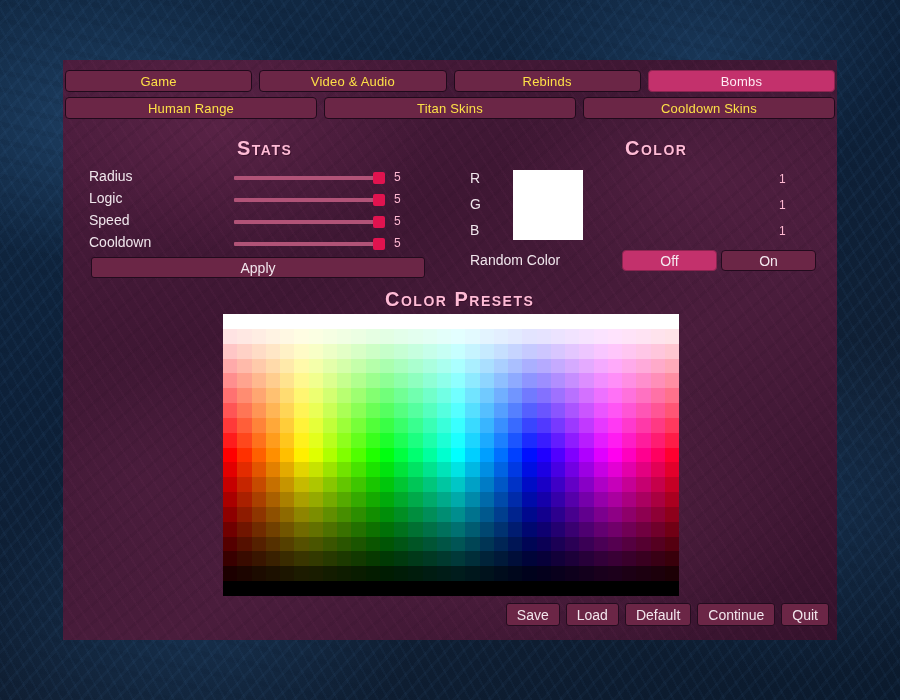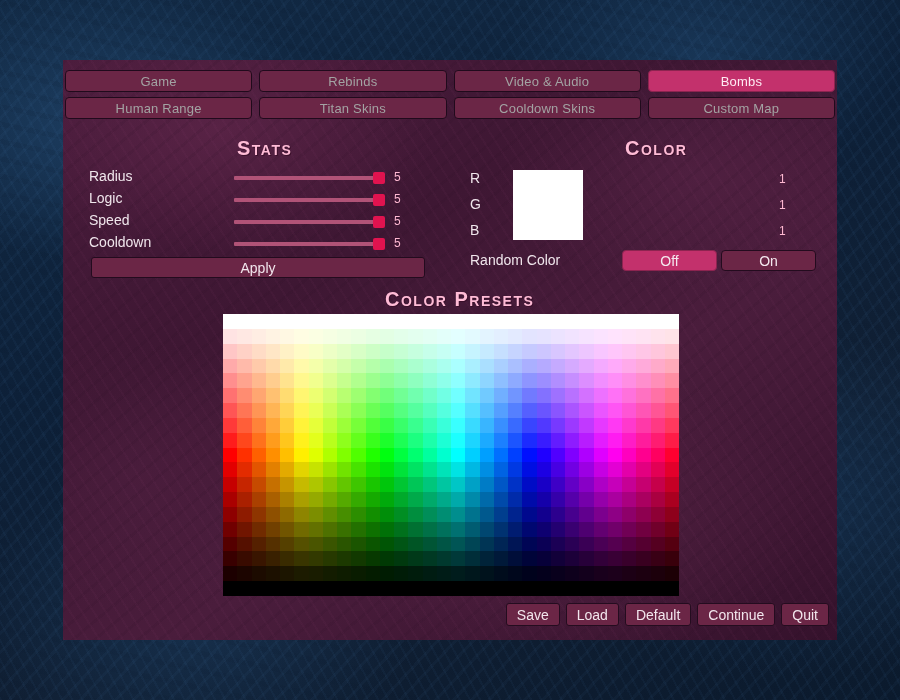--- a/index.html
+++ b/index.html
@@ -72,21 +72,21 @@
     display: flex;
     gap: 7px;
     margin-bottom: 5px;
   }
   .tab {
     flex: 1 1 0;
     height: 22px;
     line-height: 22px;
     text-align: center;
     font-size: 13px;
-    color: #a3a3a3;
+    color: #fde047;
     background: #6b2646;
     border: 1px solid #200a1c;
     border-radius: 4px;
     box-sizing: border-box;
     letter-spacing: 0.2px;
     overflow: hidden;
     white-space: nowrap;
     cursor: pointer;
   }
   .tab.active {
@@ -277,29 +277,28 @@
 </head>
 <body>
 
 <div id="root">
   <div id="panel">
     <div class="panel-inner">
 
       <div id="tabs">
         <div class="tab-row" id="tab-row-1">
             <div class="tab">Game</div>
+            <div class="tab">Video &amp; Audio</div>
             <div class="tab">Rebinds</div>
-            <div class="tab">Video &amp; Audio</div>
             <div class="tab active">Bombs</div>
           </div>
         <div class="tab-row" id="tab-row-2">
             <div class="tab">Human Range</div>
             <div class="tab">Titan Skins</div>
             <div class="tab">Cooldown Skins</div>
-            <div class="tab">Custom Map</div>
           </div>
       </div>
 
       <div class="heading" id="stats-heading">Stats</div>
 
       <div id="stats-rows">
           <div class="stat-row" style="top: 108px;">
             <div class="stat-label">Radius</div>
             <div class="slider">
               <div class="track"></div>

